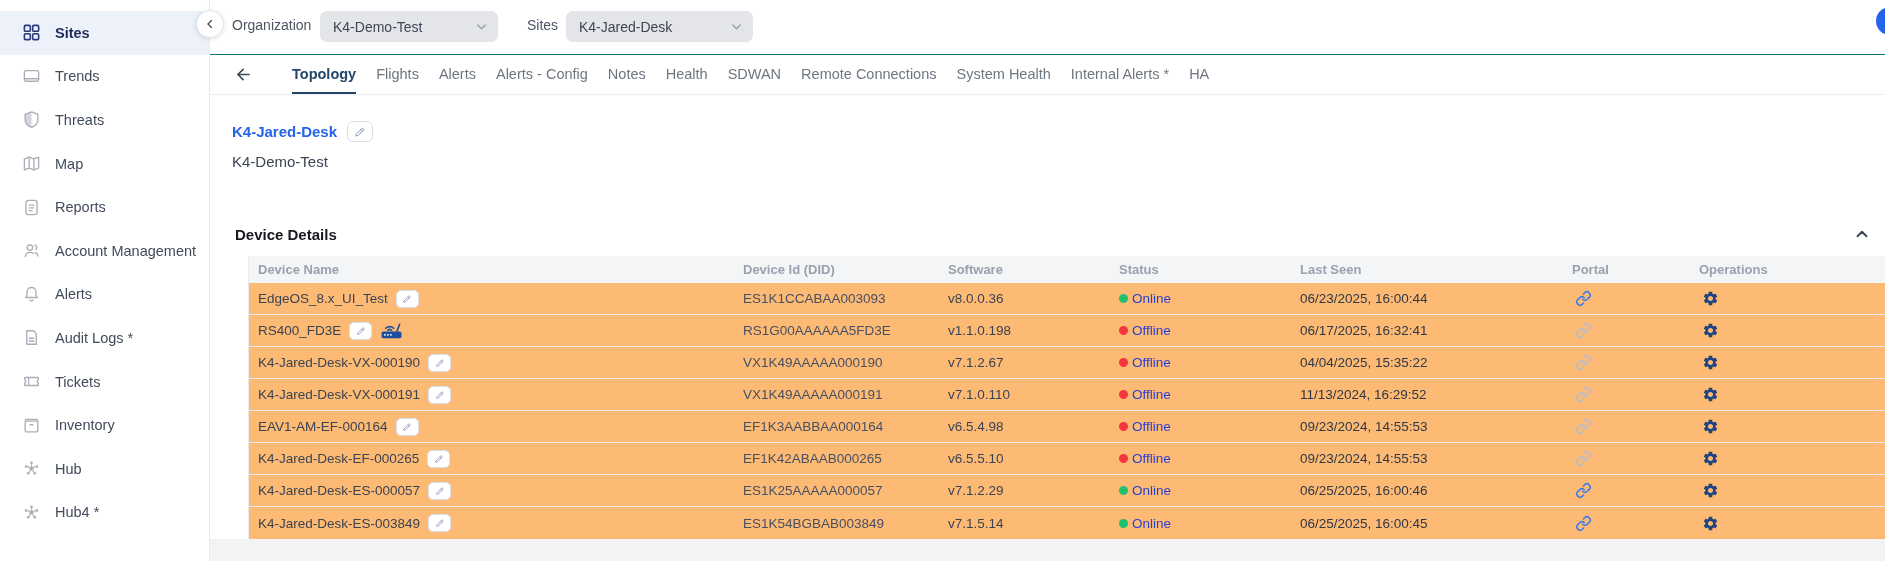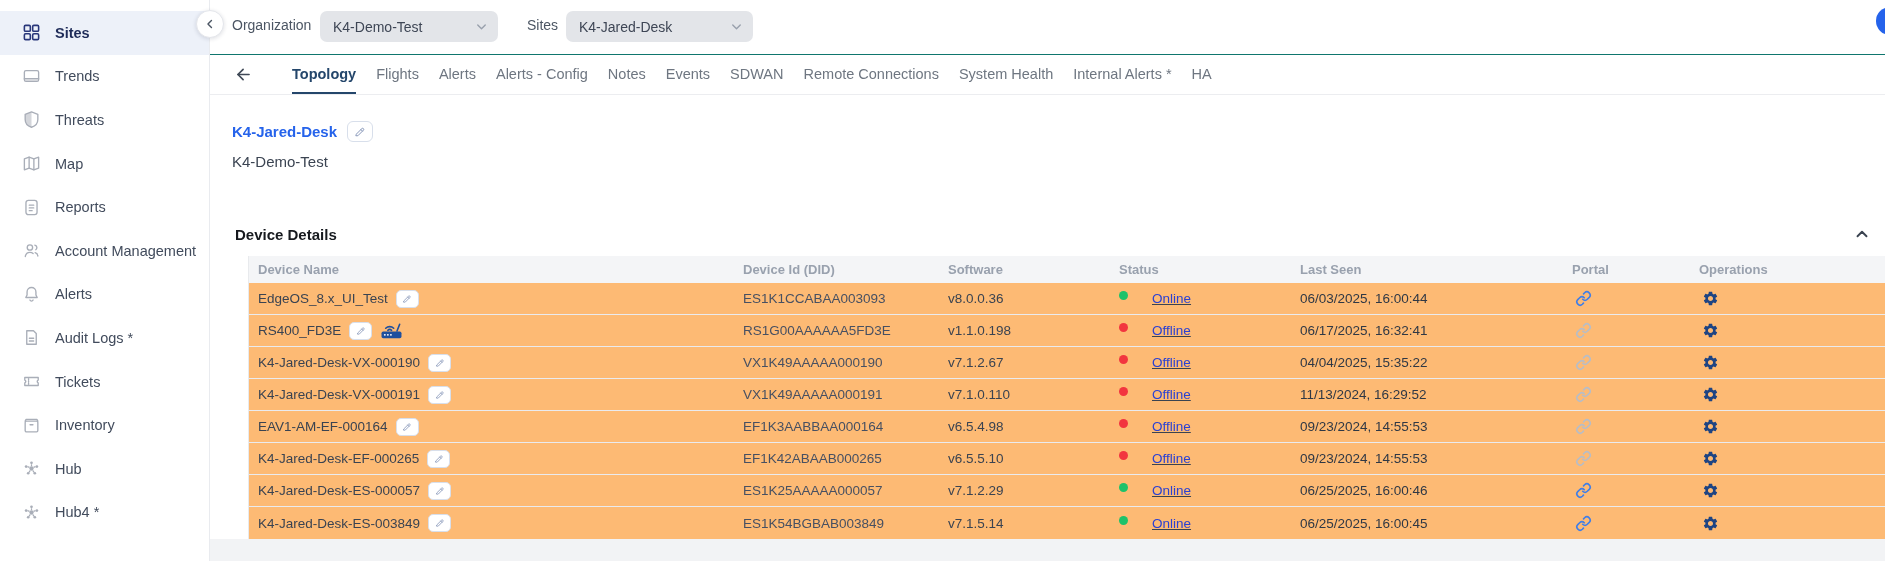--- a/index.html
+++ b/index.html
@@ -73,21 +73,21 @@
   .trow:last-child { border-bottom:none; }
   .td { padding-left:9px; white-space:nowrap; }
   .name-cell { display:flex; align-items:center; gap:8px; }
   .row-edit { width:23px; height:18px; border:1px solid #d8dfeb; border-radius:5px; background:#fff;
               display:inline-flex; align-items:center; justify-content:center; cursor:pointer; color:#8292b5; }
   .row-edit svg { width:10px; height:10px; }
   .router-ic { width:23px; height:19px; color:#1e4f9e; display:inline-flex; }
   .router-ic svg { width:23px; height:19px; }
   .did { color:#475062; }
   .lastseen { color:#2f3845; }
-  .status-cell { display:flex; gap:24px;text-decoration:underline; }
+  .status-cell { display:flex; align-items:center; gap:4px; }
   .dot { width:9px; height:9px; border-radius:50%; flex:0 0 9px; }
   .dot.on { background:#1ec26a; } .dot.off { background:#f2353f; }
   .status-txt { color:#2b41d3; cursor:pointer; }
   .portal-cell, .ops-cell { display:flex; align-items:center; }
   .portal-ic { width:17px; height:17px; margin-left:3px; cursor:pointer; display:inline-flex; }
   .portal-ic svg { width:17px; height:17px; }
   .portal-ic.on { color:#3f7ee8; } .portal-ic.off { color:#b7bdc7; }
   .gear-ic { width:17px; height:17px; margin-left:3px; color:#1e4483; cursor:pointer; display:inline-flex; }
   .gear-ic svg { width:17px; height:17px; }
 
@@ -269,21 +269,21 @@
         <path d="M19 12H5"></path>
         <path d="M11.5 18.5 5 12l6.5-6.5"></path>
       </svg>
   </span>
   <div class="tabs" id="tabs">
       <div class="tab active">Topology</div>
       <div class="tab">Flights</div>
       <div class="tab">Alerts</div>
       <div class="tab">Alerts - Config</div>
       <div class="tab">Notes</div>
-      <div class="tab">Events</div>
+      <div class="tab">Health</div>
       <div class="tab">SDWAN</div>
       <div class="tab">Remote Connections</div>
       <div class="tab">System Health</div>
       <div class="tab">Internal Alerts *</div>
       <div class="tab">HA</div>
     </div>
 </div>
 
 <div class="content">
   <div class="site-row">
@@ -330,21 +330,21 @@
                 </svg>
               </span>
             </span>
           </div>
           <div class="td did">ES1K1CCABAA003093</div>
           <div class="td">v8.0.0.36</div>
           <div class="td status-cell">
             <span class="dot on"></span>
             <span class="status-txt">Online</span>
           </div>
-          <div class="td lastseen">06/03/2025, 16:00:44</div>
+          <div class="td lastseen">06/23/2025, 16:00:44</div>
           <div class="td portal-cell">
             <span class="portal-ic on">
               <svg viewBox="0 0 24 24" fill="none" stroke="currentColor" stroke-width="2.3" stroke-linecap="round" stroke-linejoin="round">
                 <path d="M10.9 13.1a4.6 4.6 0 0 0 6.5 0l2.7-2.7a4.6 4.6 0 0 0-6.5-6.5l-1.5 1.5"></path>
                 <path d="M13.1 10.9a4.6 4.6 0 0 0-6.5 0l-2.7 2.7a4.6 4.6 0 0 0 6.5 6.5l1.5-1.5"></path>
               </svg>
             </span>
           </div>
           <div class="td ops-cell">
             <span class="gear-ic">

